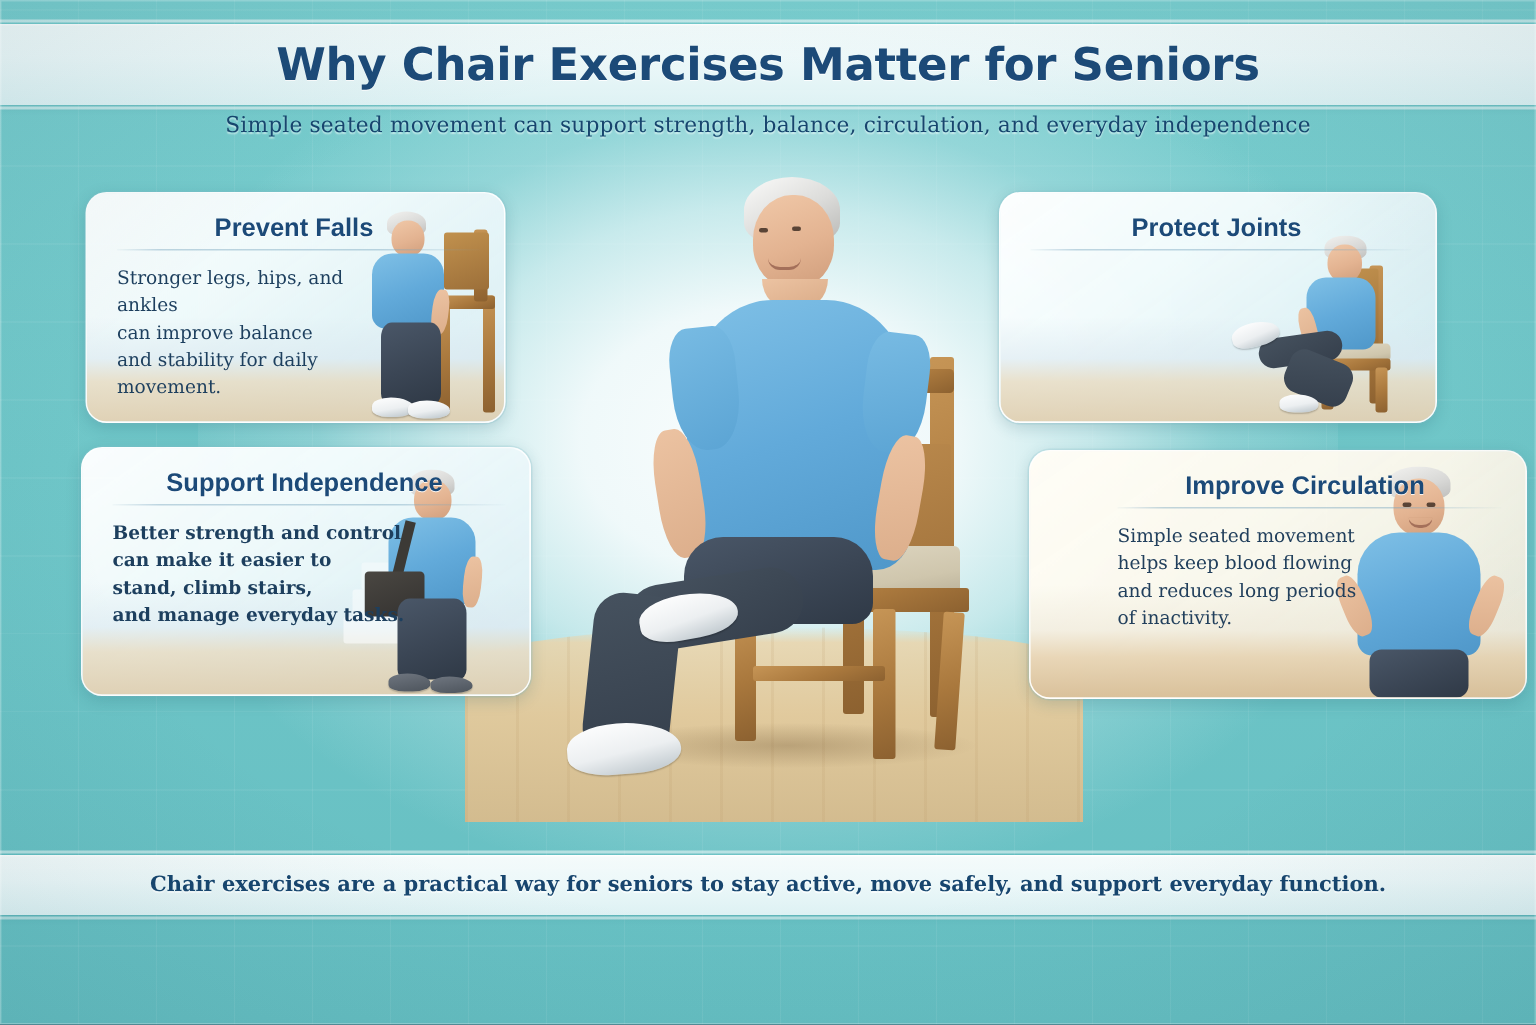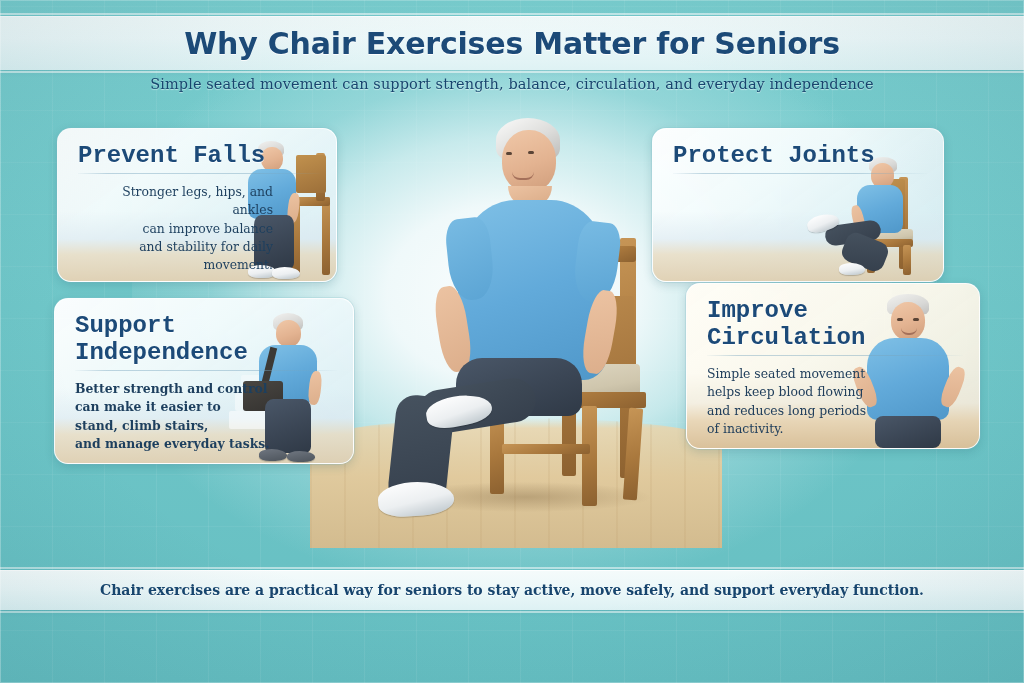--- a/index.html
+++ b/index.html
@@ -130,25 +130,26 @@
         rgba(246,241,227,0.95) 75%,
         rgba(238,234,221,0.94) 100%);
   }
 
   .card-inner {
     position: relative;
     z-index: 3;
     padding: 13px 16px 10px 20px;
   }
   .card-title {
-    font-family: Liberation Mono, monospace;
+    font-family: Liberation Sans, sans-serif;
     font-weight: bold;
-    font-size: 24px;
+    font-size: 17px;
     color: #1c4a78;
     text-shadow: 0 1px 0 rgba(255,255,255,0.85);
+    text-align: center;
     margin: 0 0 4px 0;
     padding-right: 6px;
   }
   .card-divider {
     height: 1px;
     background: linear-gradient(90deg,
         rgba(120,165,190,0.05) 0%,
         rgba(120,165,190,0.45) 12%,
         rgba(120,165,190,0.45) 72%,
         rgba(120,165,190,0.02) 100%);
@@ -168,24 +169,24 @@
   .card-photo {
     position: absolute;
     z-index: 2;
     bottom: 0;
     overflow: hidden;
   }
 
   
   #card-prevent-falls      { left: 57px;  top: 128px; width: 278px; height: 152px; }
   #card-support-independence { left: 54px;  top: 298px; width: 298px; height: 164px; }
-  #card-protect-joints     { left: 652px; top: 128px; width: 290px; height: 152px; }
-  #card-improve-circulation{ left: 686px; top: 283px; width: 292px; height: 164px; }
-
-  #card-prevent-falls .card-body { max-width: 195px; text-align: right; }
+  #card-protect-joints     { left: 666px; top: 128px; width: 290px; height: 152px; }
+  #card-improve-circulation{ left: 686px; top: 300px; width: 292px; height: 164px; padding-left: 38px; }
+
+  #card-prevent-falls .card-body { max-width: 195px; }
   #card-support-independence .card-body { max-width: 215px; font-weight: bold; }
   #card-protect-joints .card-body { max-width: 170px; }
   #card-improve-circulation .card-body { max-width: 175px; }
 
   
   .card-scene {
     position: absolute;
     z-index: 1;
     inset: auto 0 0 0;
     height: 46%;

